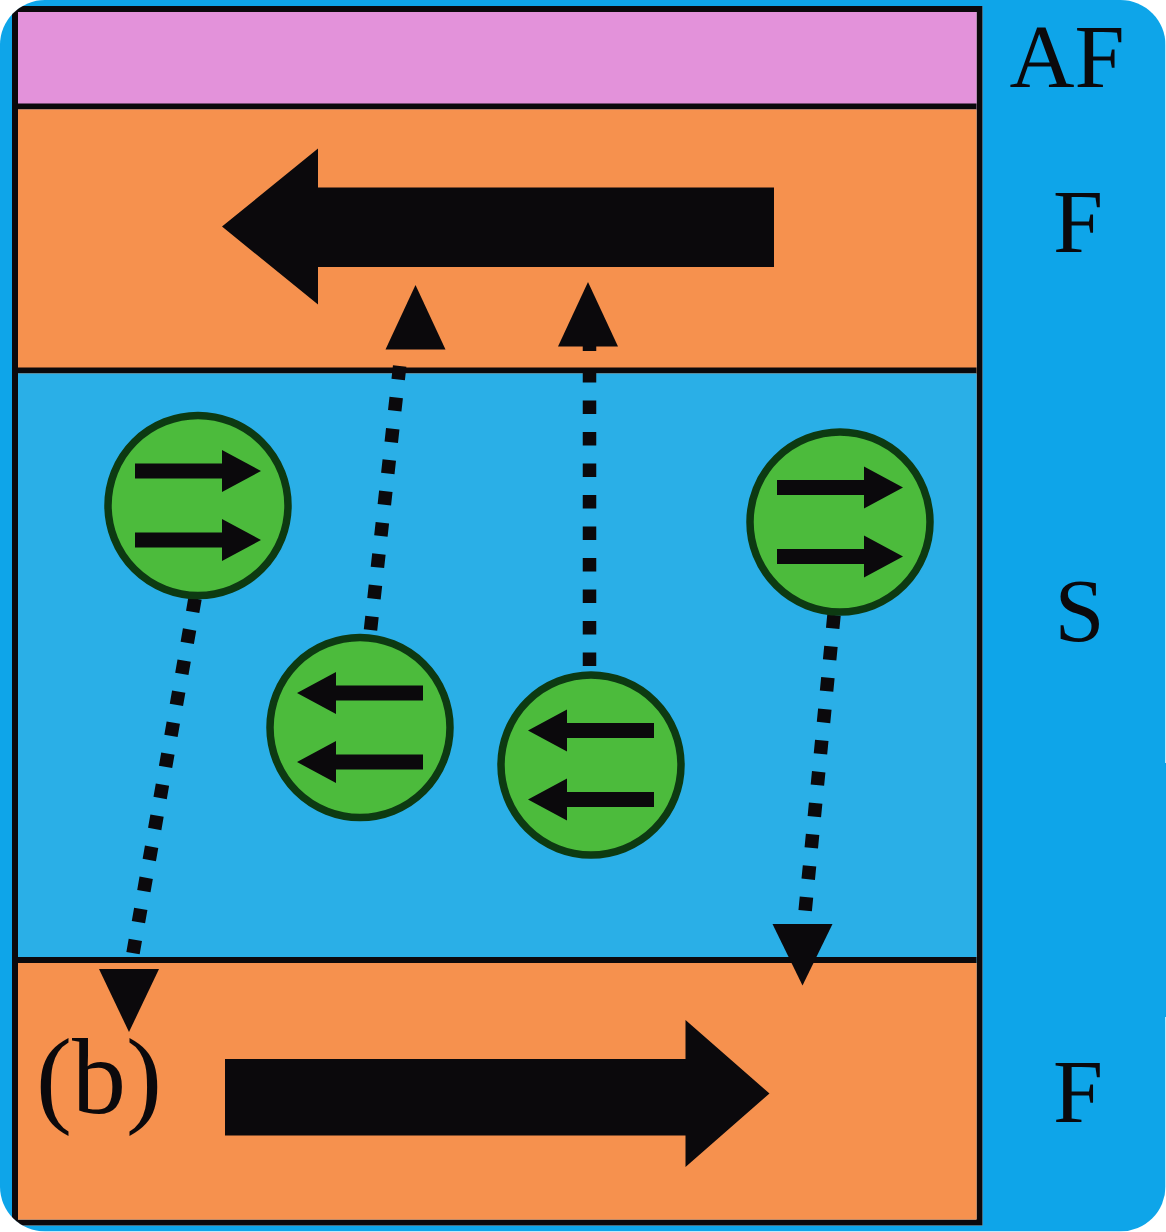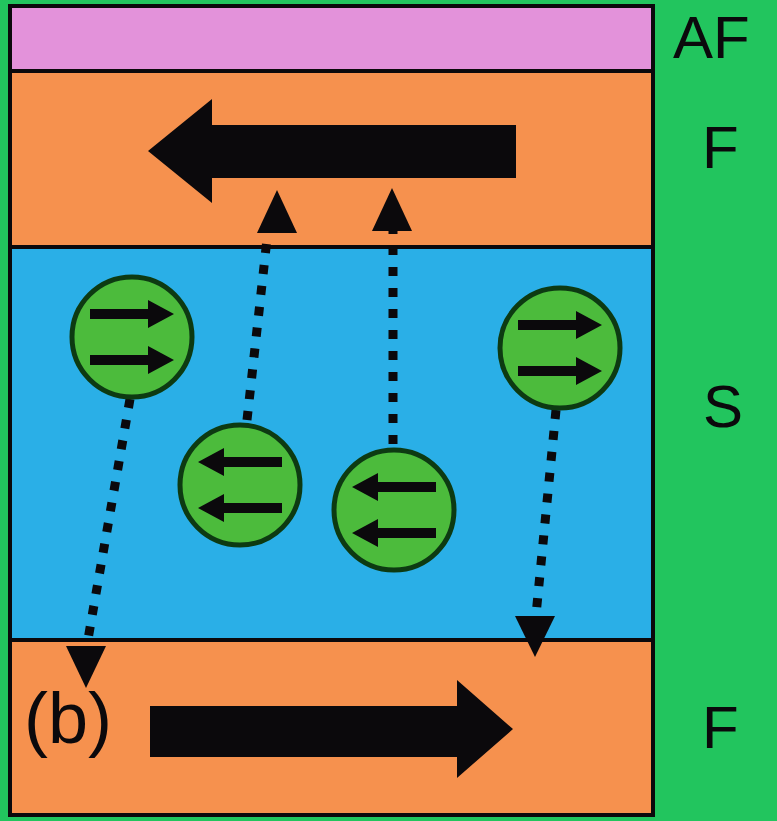--- a/index.html
+++ b/index.html
@@ -1,18 +1,19 @@
 <!DOCTYPE html>
 <html style="--af: #e392da; --f: #f6914e; --s: #2aafe7; --green: #4cbb3c; --green_border: #0d3a12; --ink: #0b090c;"><head>
 <meta charset="utf-8">
 <style>
   html,body{margin:0;padding:0;background:#ffffff;}
   .stage{
-    position:relative;width:777px;height:821px;background:#22c55e;overflow:hidden;
-    font-family:Liberation Sans, sans-serif;
+    position:relative;width:777px;height:821px;background:#0ea5e9;overflow:hidden;
+    font-family:Liberation Serif, serif;
+    border-radius:30px;
   }
   .box{
     position:absolute;left:8px;top:4px;width:647px;height:813px;
     border:4px solid var(--ink);box-sizing:border-box;background:#fff;
   }
   .layer{width:100%;border-bottom:4px solid var(--ink);box-sizing:border-box;}
   .layer-af{height:65px;background:var(--af);}
   .layer-ftop{height:176px;background:var(--f);}
   .layer-s{height:393px;background:var(--s);}
   .layer-fbottom{height:171px;background:var(--f);border-bottom:none;}

